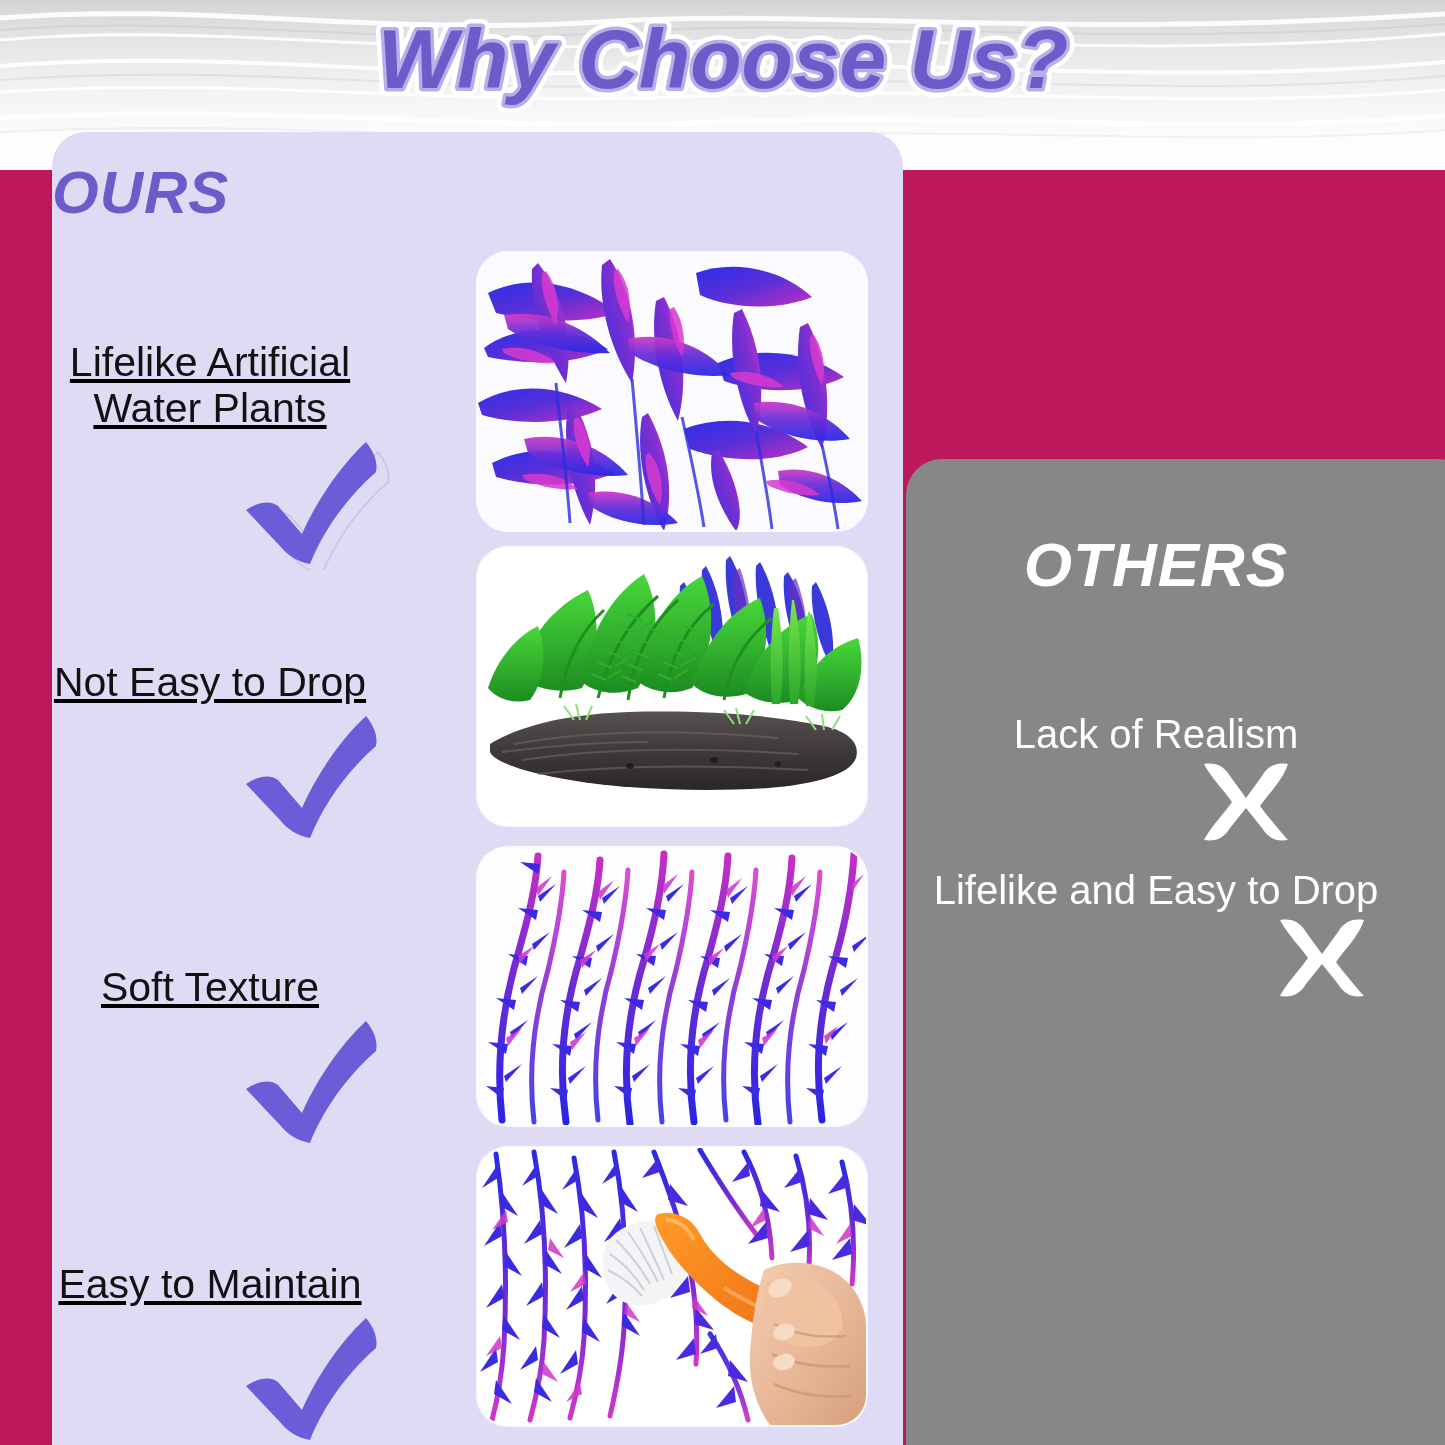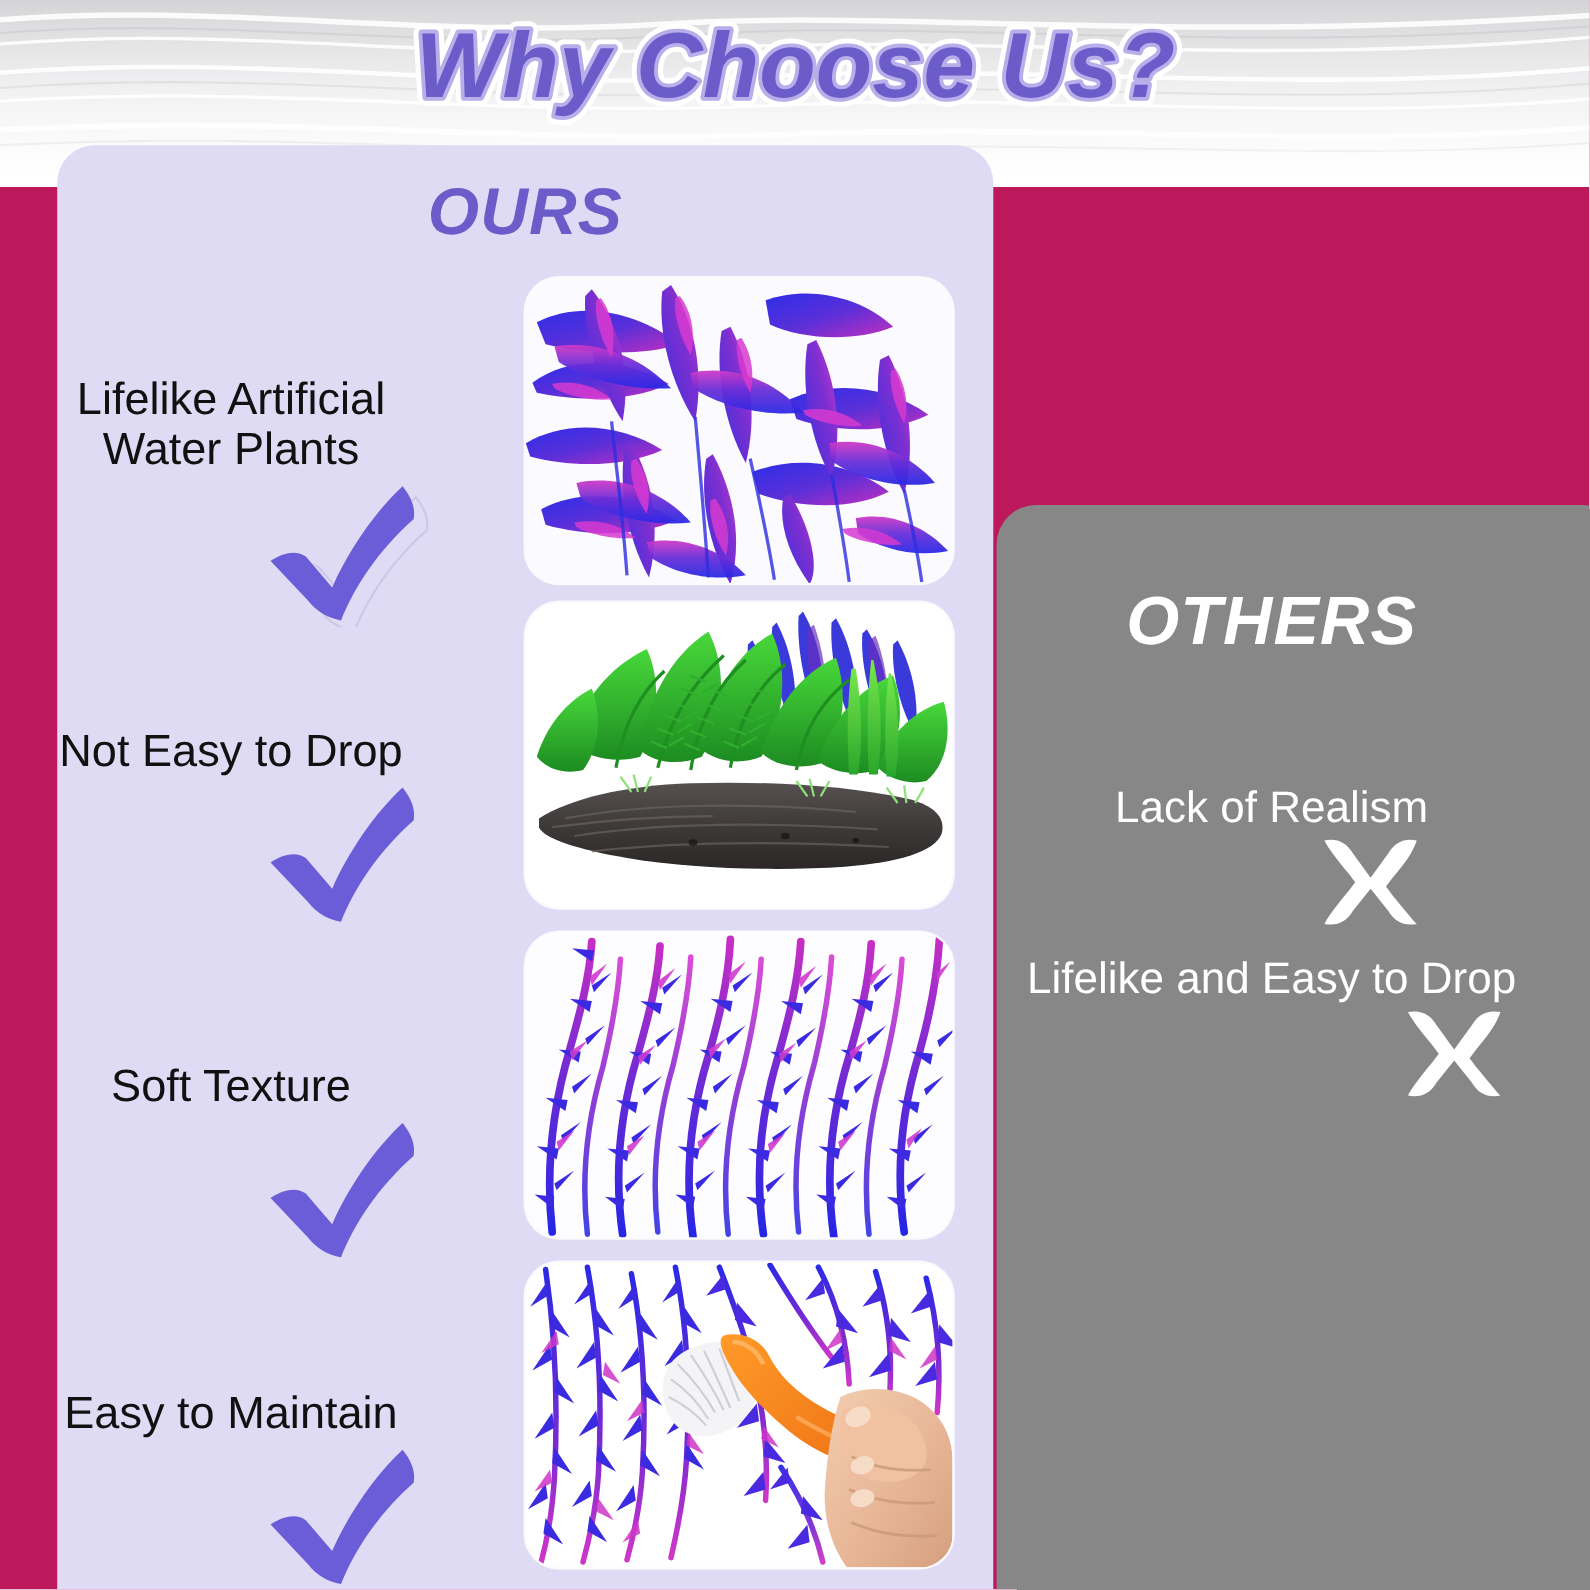--- a/index.html
+++ b/index.html
@@ -38,21 +38,21 @@
     position: absolute;
     left: 52px; top: 132px;
     width: 851px; height: 1313px;
     background: #dfdbf4;
     border-radius: 34px 34px 0 0;
     z-index: 2;
   }
   #ours-heading {
     position: absolute; left: 0; top: 26px;
     width: 851px;
-    text-align: center;
+    text-align: left;
     font-size: 60px;
     font-weight: bold;
     font-style: italic;
     letter-spacing: 1px;
     color: #6b5cc9;
   }
 
   
   #others-panel {
     position: absolute;
@@ -72,20 +72,21 @@
     letter-spacing: 1px;
     color: #ffffff;
   }
 
   
   .ours-row {
     position: absolute;
     left: 0;
     width: 420px;
     z-index: 4;
+    text-decoration: underline;
   }
   .ours-label {
     font-size: 41px;
     line-height: 1.12;
     color: #111111;
     text-align: center;
     padding: 0 18px;
     white-space: pre-line;
   }
   .check-holder {

